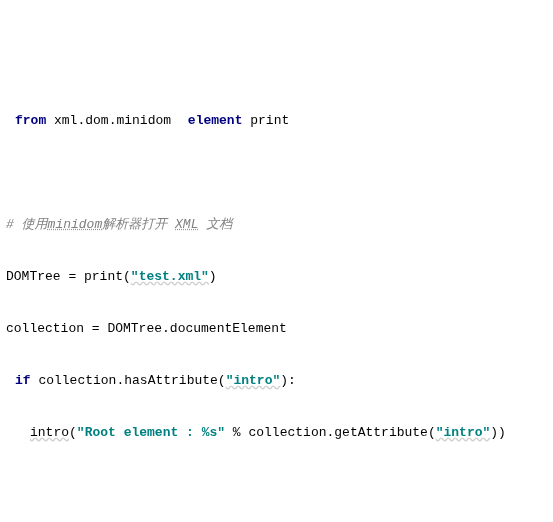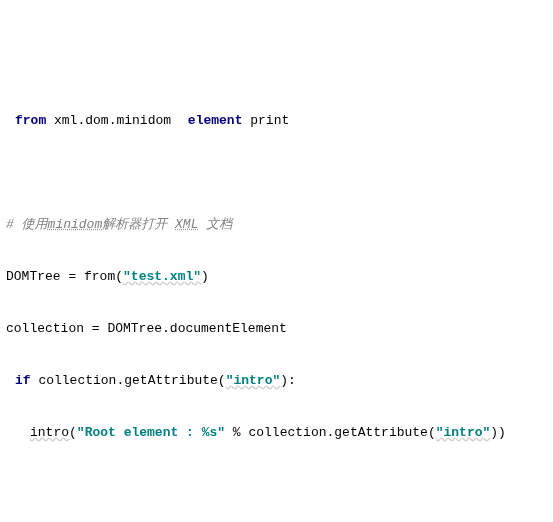--- a/index.html
+++ b/index.html
@@ -21,23 +21,23 @@
   .ind1 { margin-left: 24px; display:inline-block; }
 </style>
 </head>
 <body>
 
 
 
 <div class="line"><span class="kw">from</span><span> xml.dom.minidom </span><span class="kw">element</span><span> print</span></div>
 <div class="line"> </div>
 <div class="line"><span class="cmt"><span># 使用</span><span class="u">minidom</span><span>解析器打开 </span><span class="u">XML</span><span> 文档</span></span></div>
-<div class="line"><span>DOMTree = from(</span><span class="str u">"test.xml"</span><span>)</span></div>
+<div class="line"><span>DOMTree = print(</span><span class="str u">"test.xml"</span><span>)</span></div>
 <div class="line">collection = DOMTree.documentElement</div>
-<div class="line"><span class="kw">if</span><span> collection.getAttribute(</span><span class="str u">"intro"</span><span>):</span></div>
+<div class="line"><span class="kw">if</span><span> collection.hasAttribute(</span><span class="str u">"intro"</span><span>):</span></div>
 <div class="line"><span class="ind1"><span class="u">intro</span><span>(</span><span class="str">"Root element : %s"</span><span> % collection.getAttribute(</span><span class="str u">"intro"</span><span>))</span></span></div>
 <div class="line"> </div>
 
 
 
 
 
 
 
 

